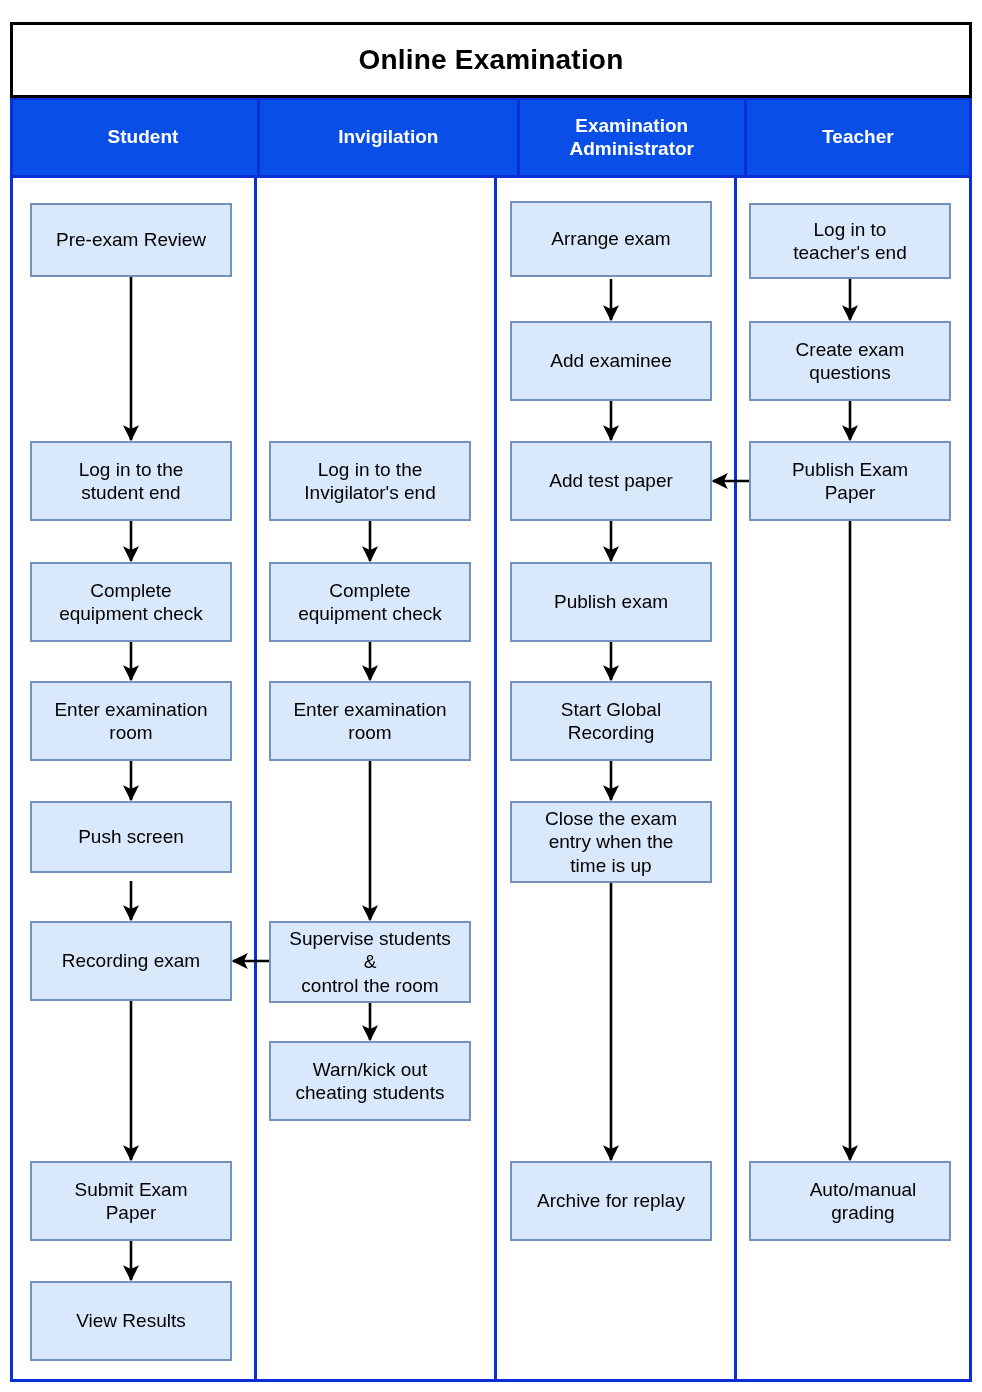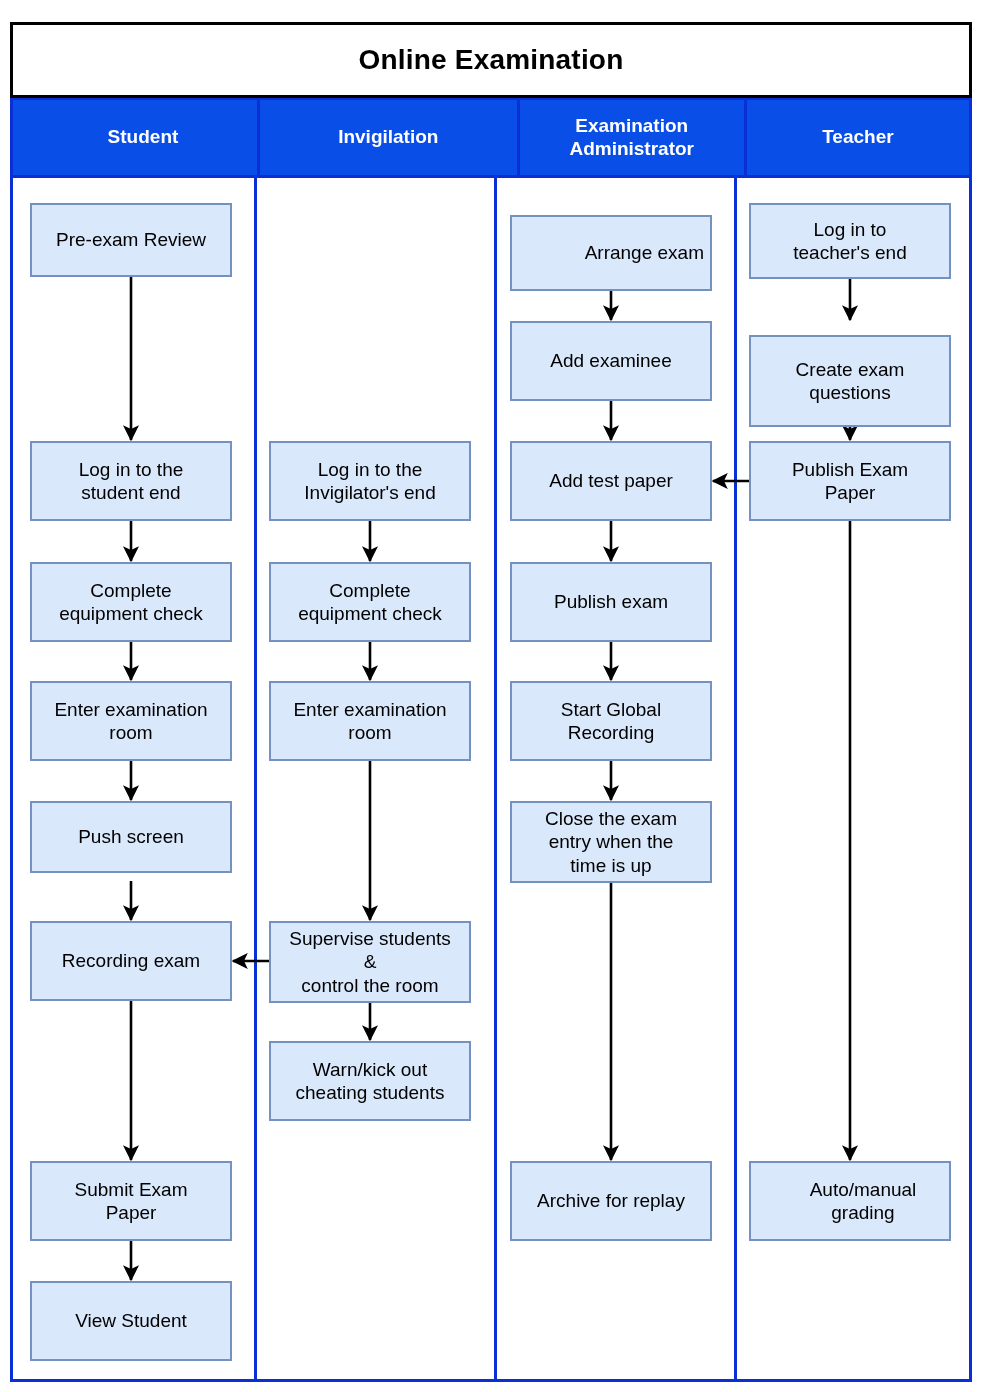--- a/index.html
+++ b/index.html
@@ -139,38 +139,38 @@
       <div class="node" style="left: 30px; top: 801px; width: 202px; height: 72px;">
         <span>Push screen</span>
       </div>
       <div class="node" style="left: 30px; top: 921px; width: 202px; height: 80px;">
         <span>Recording exam</span>
       </div>
       <div class="node" style="left: 30px; top: 1161px; width: 202px; height: 80px;">
         <span>Submit Exam<br>Paper</span>
       </div>
       <div class="node" style="left: 30px; top: 1281px; width: 202px; height: 80px;">
-        <span>View Student</span>
+        <span>View Results</span>
       </div>
       <div class="node" style="left: 269px; top: 441px; width: 202px; height: 80px;">
         <span>Log in to the<br>Invigilator's end</span>
       </div>
       <div class="node" style="left: 269px; top: 562px; width: 202px; height: 80px;">
         <span>Complete<br>equipment check</span>
       </div>
       <div class="node" style="left: 269px; top: 681px; width: 202px; height: 80px;">
         <span>Enter examination<br>room</span>
       </div>
       <div class="node" style="left: 269px; top: 921px; width: 202px; height: 82px;">
         <span>Supervise students<br>&amp;<br>control the room</span>
       </div>
       <div class="node" style="left: 269px; top: 1041px; width: 202px; height: 80px;">
         <span>Warn/kick out<br>cheating students</span>
       </div>
-      <div class="node" style="left: 510px; top: 215px; width: 202px; height: 76px; justify-content: flex-end;">
+      <div class="node" style="left: 510px; top: 201px; width: 202px; height: 76px;">
         <span>Arrange exam</span>
       </div>
       <div class="node" style="left: 510px; top: 321px; width: 202px; height: 80px;">
         <span>Add examinee</span>
       </div>
       <div class="node" style="left: 510px; top: 441px; width: 202px; height: 80px;">
         <span>Add test paper</span>
       </div>
       <div class="node" style="left: 510px; top: 562px; width: 202px; height: 80px;">
         <span>Publish exam</span>
@@ -180,21 +180,21 @@
       </div>
       <div class="node" style="left: 510px; top: 801px; width: 202px; height: 82px;">
         <span>Close the exam<br>entry when the<br>time is up</span>
       </div>
       <div class="node" style="left: 510px; top: 1161px; width: 202px; height: 80px;">
         <span>Archive for replay</span>
       </div>
       <div class="node" style="left: 749px; top: 203px; width: 202px; height: 76px;">
         <span>Log in to<br>teacher's end</span>
       </div>
-      <div class="node" style="left: 749px; top: 321px; width: 202px; height: 92px; margin-top: 14px;">
+      <div class="node" style="left: 749px; top: 321px; width: 202px; height: 80px;">
         <span>Create exam<br>questions</span>
       </div>
       <div class="node" style="left: 749px; top: 441px; width: 202px; height: 80px;">
         <span>Publish Exam<br>Paper</span>
       </div>
       <div class="node" style="left: 749px; top: 1161px; width: 202px; height: 80px; padding-left: 32px;">
         <span>Auto/manual<br>grading</span>
       </div>
     </div>
 

